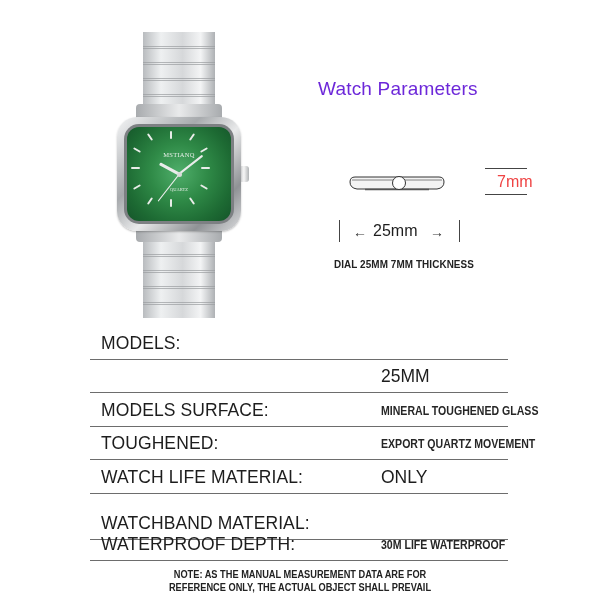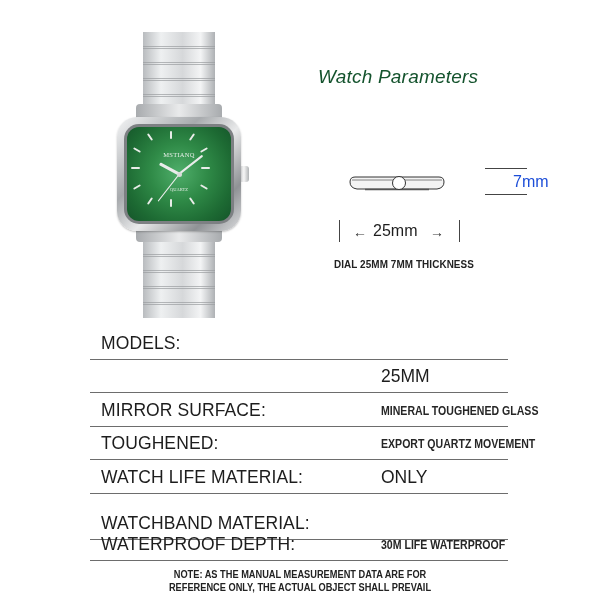--- a/index.html
+++ b/index.html
@@ -24,23 +24,23 @@
            background:linear-gradient(90deg,#cfd1d3,#f5f5f5,#b0b3b5); }
   .idx { position:absolute; background:#e8ece8; border-radius:1px; }
   .brand { position:absolute; left:0; right:0; top:24px; text-align:center; font-family:"Liberation Serif", serif;
            font-size:6.5px; color:#e7efe8; letter-spacing:.3px; }
   .quartz { position:absolute; left:0; right:0; top:60px; text-align:center; font-family:"Liberation Serif", serif;
             font-size:4.5px; color:#e7efe8; }
   .hand { position:absolute; left:50%; top:50%; transform-origin:0 50%; background:#e9ecea; border-radius:1px; }
   .pin { position:absolute; left:50%; top:50%; width:5px; height:5px; margin:-2.5px 0 0 -2.5px; border-radius:50%; background:#d9dcda; }
 
   
-  .title { left:318px; top:66px; font-size:19px; color:#14532d; letter-spacing:.2px;font-style:italic; }
+  .title { left:318px; top:78px; font-size:19px; color:#6d28d9; letter-spacing:.2px; }
   .side { left:349px; top:174px; width:96px; height:18px; }
-  .thick-label { left:513px; top:173px; font-size:16px; color:#1d4ed8; }
+  .thick-label { left:497px; top:173px; font-size:16px; color:#ef4444; }
   .hl { position:absolute; height:1px; background:#444; }
   .vl { position:absolute; width:1px; background:#444; }
   .dim-label { left:373px; top:222px; font-size:16px; color:#1e1e1e; }
   .dial-cap { left:334px; top:258px; font-size:11px; font-weight:bold; color:#222; letter-spacing:.1px; transform:scaleX(.9); transform-origin:0 0; white-space:nowrap; }
 
   
   .row { position:absolute; left:90px; width:418px; height:33px; border-bottom:1.5px solid #6d6d6d;text-decoration:underline; }
   .row .k { position:absolute; left:11px; bottom:5px; font-size:17.5px; color:#1d1d1d; white-space:nowrap; letter-spacing:.1px; }
   .row .v { position:absolute; left:291px; bottom:5px; font-size:17.5px; color:#1d1d1d; white-space:nowrap; }
   .row .v.small { font-size:12px; font-weight:bold; bottom:8px; transform:scaleX(.88); transform-origin:0 50%; color:#262626; }
@@ -126,21 +126,21 @@
 <div class="abs dial-cap">DIAL 25MM  7MM THICKNESS</div>
 
 <div>
   <div class="row" style="top:326px;">
     <span class="k">MODELS:</span>
   </div>
   <div class="row" style="top:359px;">
     <span class="v">25MM</span>
   </div>
   <div class="row" style="top:393px;">
-    <span class="k">MIRROR SURFACE:</span>
+    <span class="k">MODELS SURFACE:</span>
     <span class="v small">MINERAL TOUGHENED GLASS</span>
   </div>
   <div class="row" style="top:426px;">
     <span class="k">TOUGHENED:</span>
     <span class="v small">EXPORT QUARTZ MOVEMENT</span>
   </div>
   <div class="row" style="top:460px;">
     <span class="k">WATCH LIFE MATERIAL:</span>
     <span class="v">ONLY</span>
   </div>

